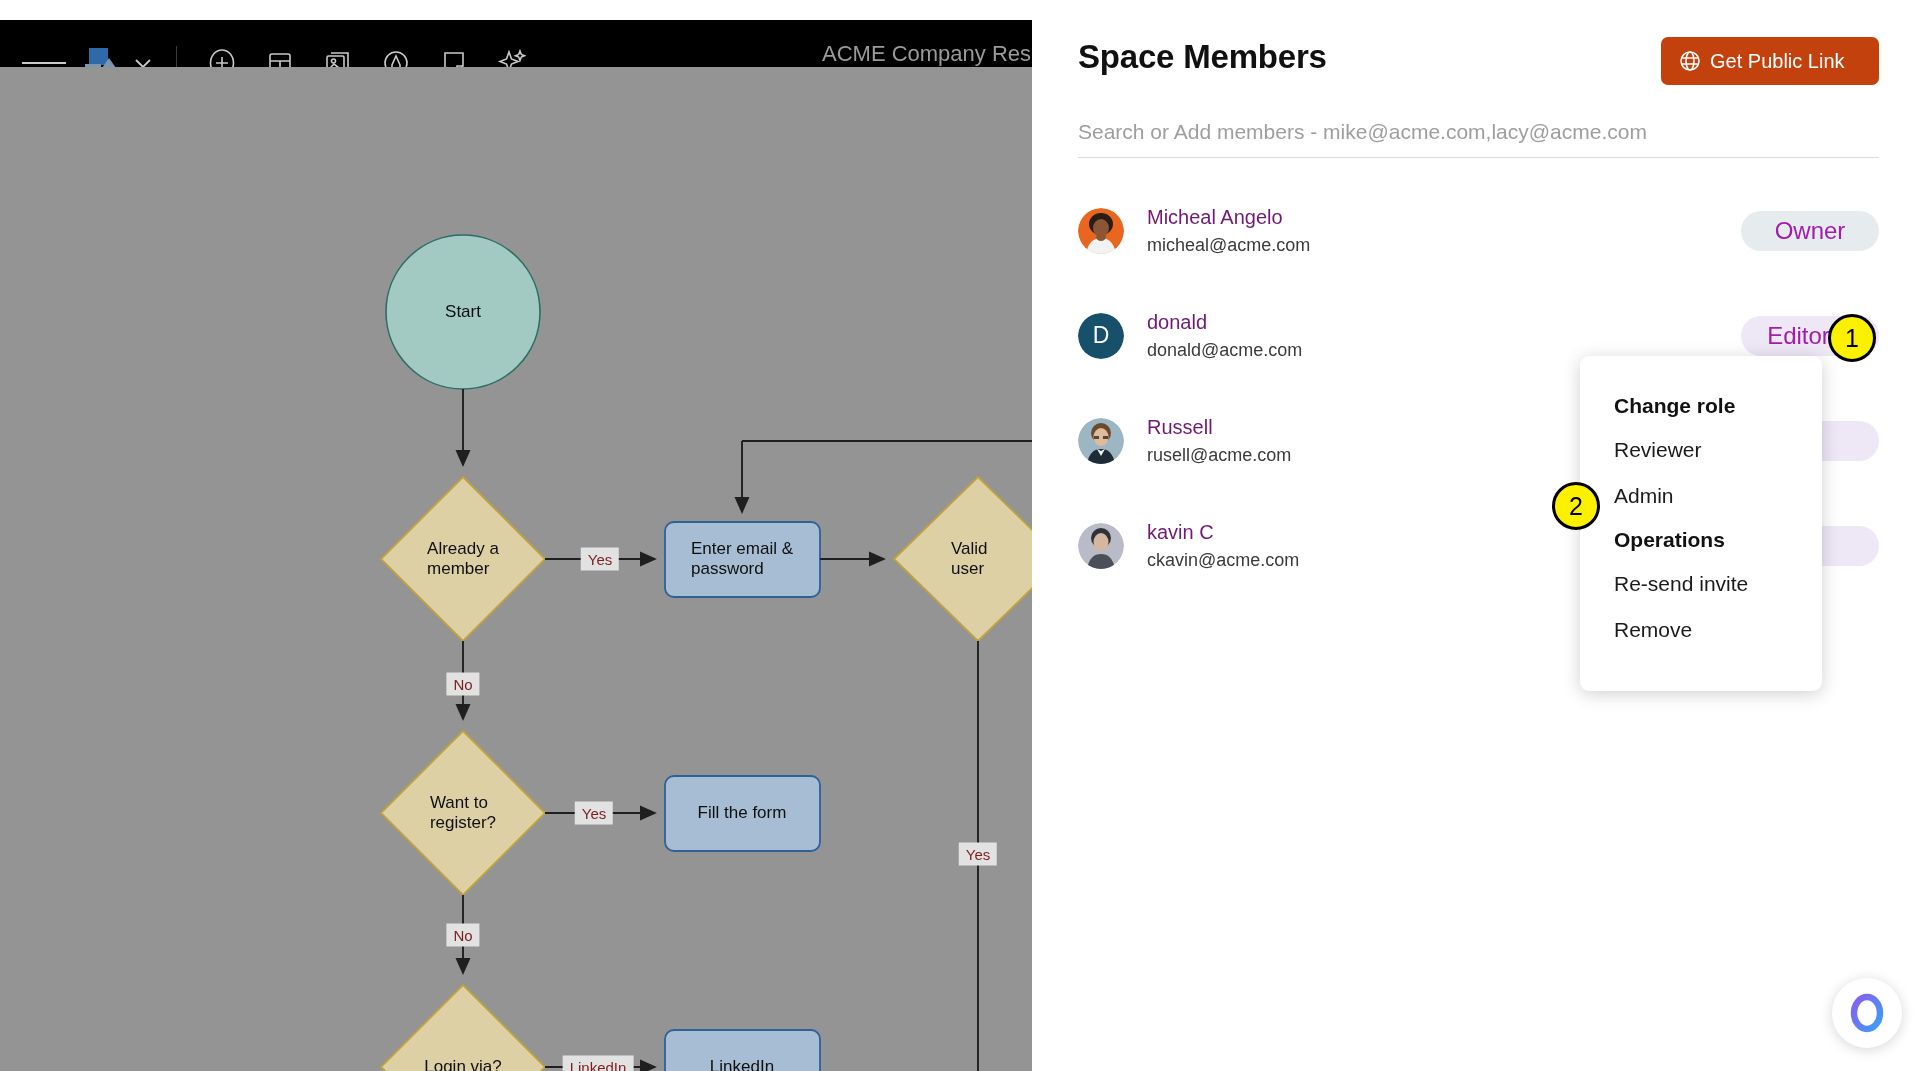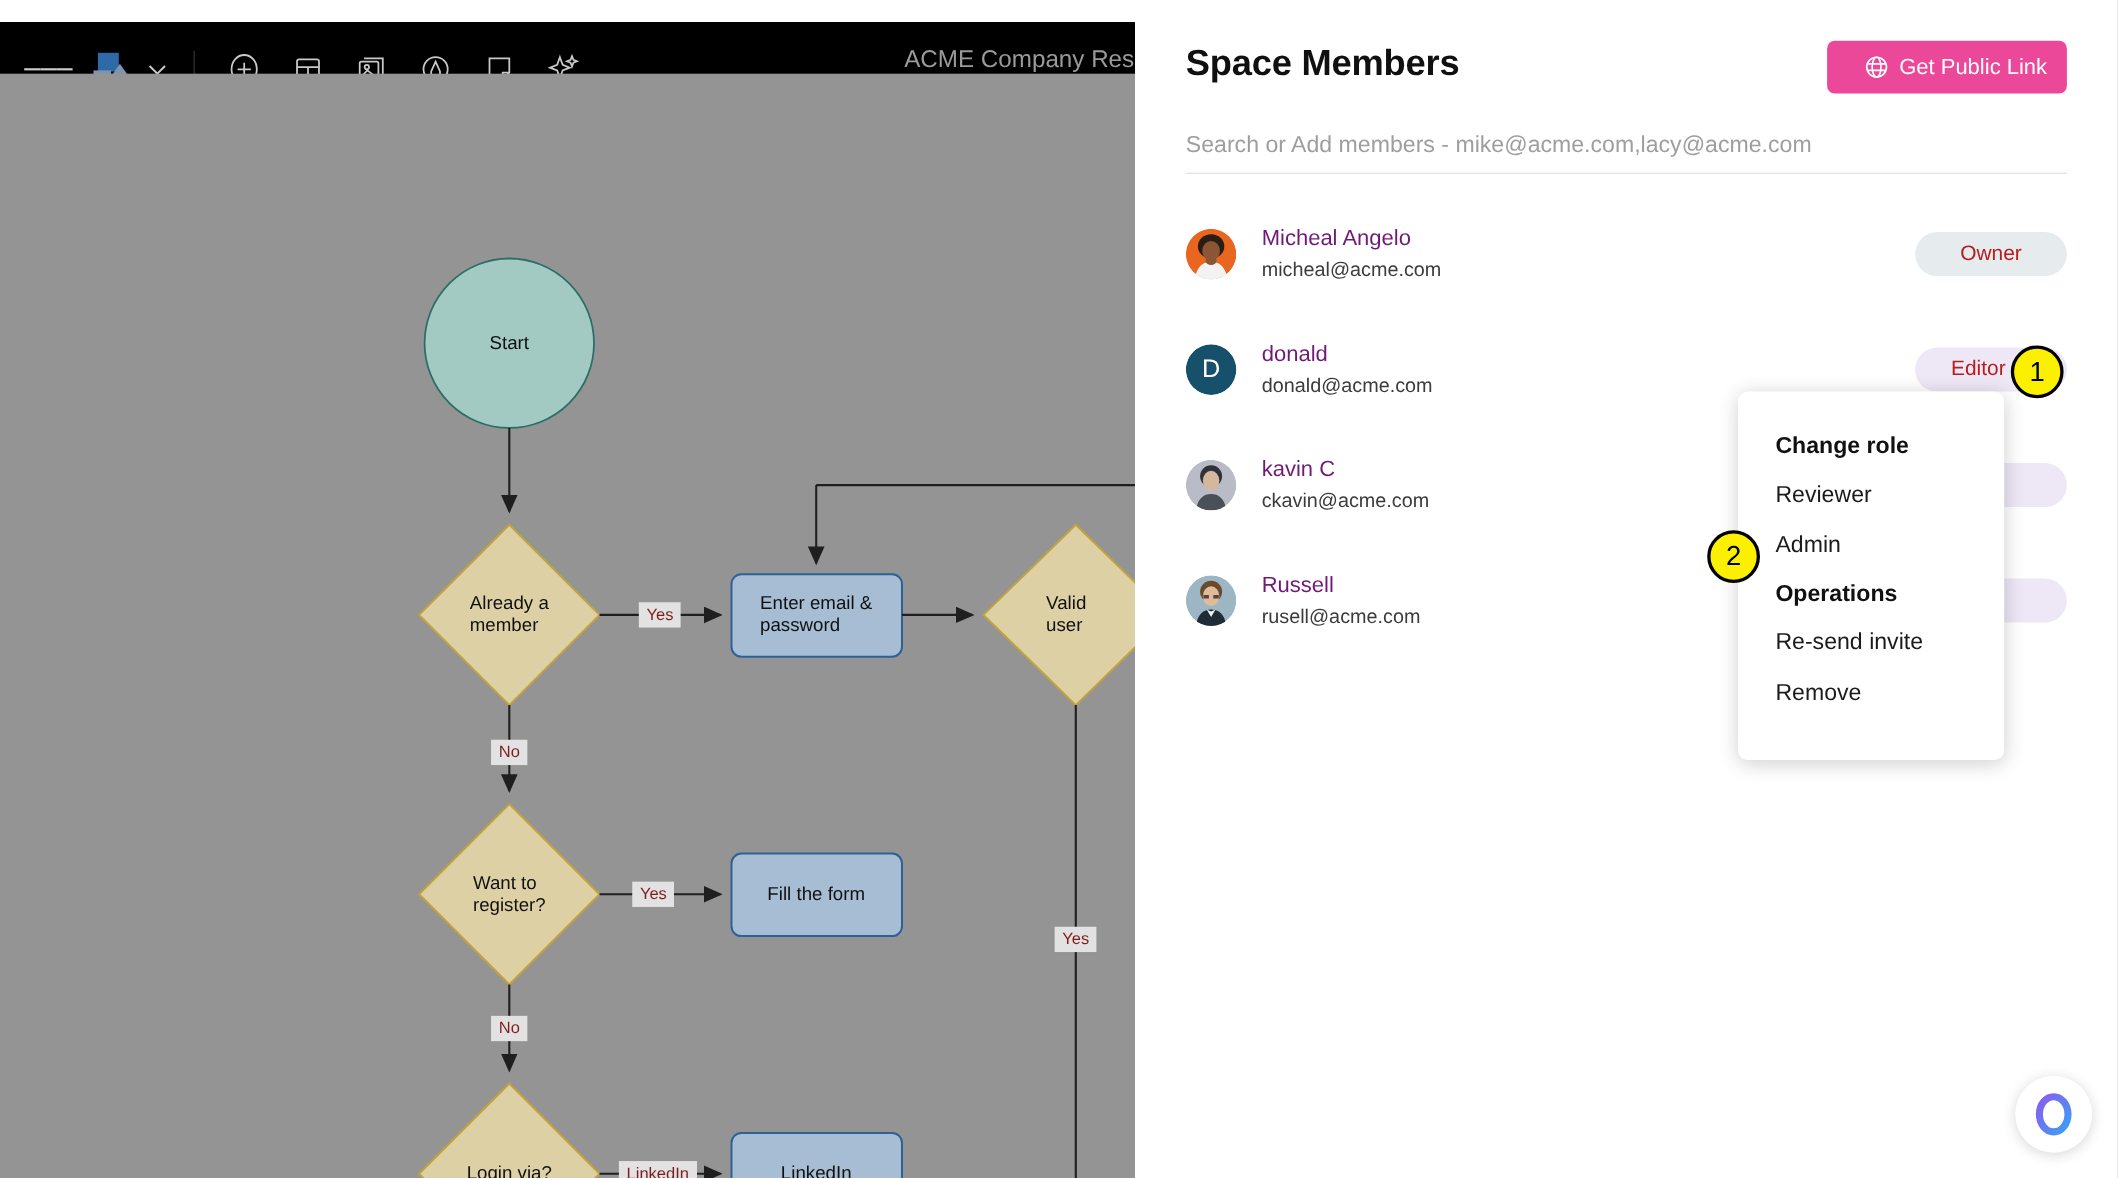--- a/index.html
+++ b/index.html
@@ -82,24 +82,24 @@
     right: 46px; height: 70px;
   }
   .panel-title {
     font-size: 33px; font-weight: bold; color: #101010;
     letter-spacing: -0.2px;
     position: absolute; left: 0; top: 14px;
   }
   .public-link-btn {
     position: absolute; right: 0; top: 13px;
     height: 48px; min-width: 218px;
-    background: #ec4899; color: #ffffff;
+    background: #c2410c; color: #ffffff;
     border: none; border-radius: 7px;
     font-size: 20px; font-family: "Liberation Sans", sans-serif;
-    display: flex; align-items: center; justify-content: flex-end;
+    display: flex; align-items: center; justify-content: flex-start;
     gap: 9px; cursor: pointer; padding: 0 18px;
   }
   .globe-ic { width: 22px; height: 22px; flex: 0 0 auto; }
   .search-wrap {
     position: absolute; left: 46px; top: 110px; right: 46px;
     height: 48px;
     border-bottom: 1px solid #dcdcdc;
   }
   .search-input {
     width: 100%; height: 44px;
@@ -129,21 +129,21 @@
   }
   .m-info { margin-left: 23px; }
   .m-name { font-size: 20px; color: #701a75; line-height: 1.45; }
   .m-email { font-size: 18px; color: #3b3b3b; line-height: 1.5; }
   .role-pill {
     position: absolute; right: 0; top: 50%;
     transform: translateY(-50%);
     height: 40px; min-width: 138px;
     border-radius: 20px;
     display: flex; align-items: center; justify-content: center;
-    gap: 9px; font-size: 19px; color: #b91c1c;
+    gap: 9px; font-size: 24px; color: #a21caf;
     cursor: pointer; padding: 0 18px;
   }
   .role-owner { background: #e6ebed; cursor: default; }
   .role-editable { background: #eee7f6; }
   .caret { width: 0; height: 0;
     border-left: 7px solid transparent;
     border-right: 7px solid transparent;
     border-top: 8px solid #121212; }
 
   
@@ -372,50 +372,50 @@
         </div>
         <div class="role-pill role-editable">
           <span>Editor</span>
           <span class="caret"></span>
         </div>
       </div>
 
       <div class="member-row">
         <div class="avatar">
           <svg viewBox="0 0 46 46">
-            <circle cx="23" cy="23" r="23" fill="#b9bcc6"></circle>
-            <ellipse cx="23" cy="15" rx="10" ry="10" fill="#2f3239"></ellipse>
-            <ellipse cx="23" cy="19" rx="7.5" ry="9" fill="#d4b79c"></ellipse>
-            <path d="M9 46 C11 35 16 31 23 31 C30 31 35 35 37 46 Z" fill="#4b4f58"></path>
-          </svg>
-        </div>
-        <div class="m-info">
-          <div class="m-name">kavin C</div>
-          <div class="m-email">ckavin@acme.com</div>
-        </div>
-        <div class="role-pill role-editable">
-          <span></span>
-          <span class="caret"></span>
-        </div>
-      </div>
-
-      <div class="member-row">
-        <div class="avatar">
-          <svg viewBox="0 0 46 46">
             <circle cx="23" cy="23" r="23" fill="#9db6c4"></circle>
             <ellipse cx="23" cy="15" rx="10" ry="10" fill="#6b4a2c"></ellipse>
             <ellipse cx="23" cy="19" rx="7.5" ry="9" fill="#e0bb9a"></ellipse>
             <path d="M16 18 h5 v3 h-5z M25 18 h5 v3 h-5z" fill="#2b2b2b" opacity="0.8"></path>
             <path d="M9 46 C11 35 16 31 23 31 C30 31 35 35 37 46 Z" fill="#1f2b36"></path>
             <path d="M19 31 L23 38 L27 31 L23 33 Z" fill="#eef2f5"></path>
           </svg>
         </div>
         <div class="m-info">
           <div class="m-name">Russell</div>
           <div class="m-email">rusell@acme.com</div>
+        </div>
+        <div class="role-pill role-editable">
+          <span></span>
+          <span class="caret"></span>
+        </div>
+      </div>
+
+      <div class="member-row">
+        <div class="avatar">
+          <svg viewBox="0 0 46 46">
+            <circle cx="23" cy="23" r="23" fill="#b9bcc6"></circle>
+            <ellipse cx="23" cy="15" rx="10" ry="10" fill="#2f3239"></ellipse>
+            <ellipse cx="23" cy="19" rx="7.5" ry="9" fill="#d4b79c"></ellipse>
+            <path d="M9 46 C11 35 16 31 23 31 C30 31 35 35 37 46 Z" fill="#4b4f58"></path>
+          </svg>
+        </div>
+        <div class="m-info">
+          <div class="m-name">kavin C</div>
+          <div class="m-email">ckavin@acme.com</div>
         </div>
         <div class="role-pill role-editable">
           <span></span>
           <span class="caret"></span>
         </div>
       </div>
 
     </div>
   </div>
 

